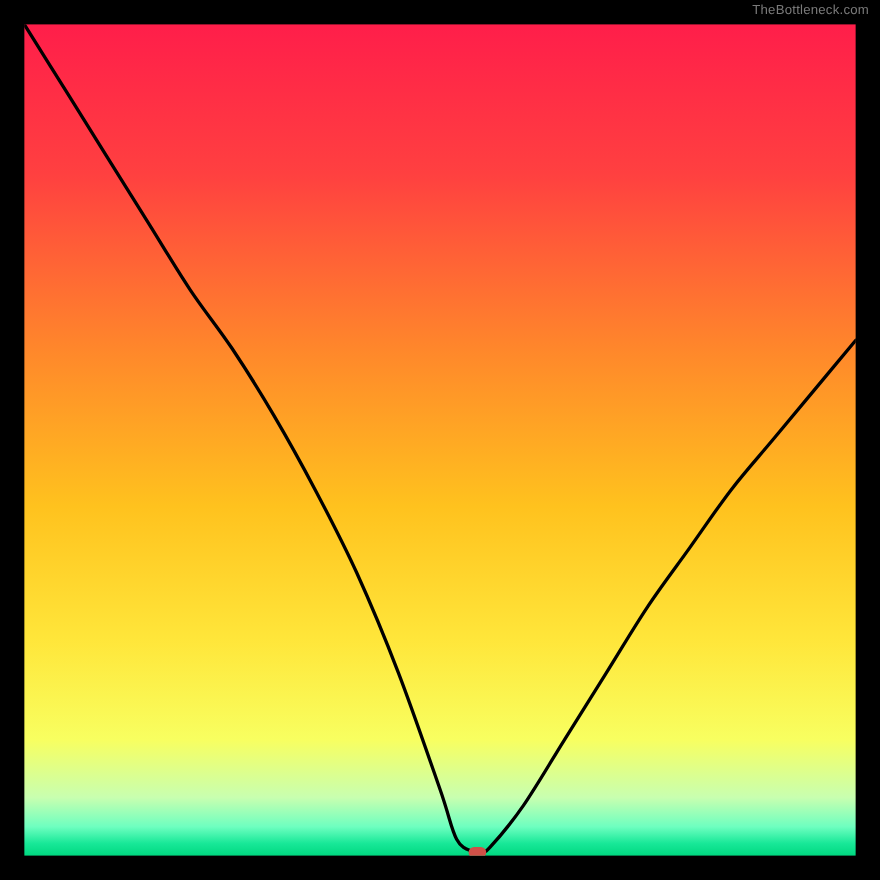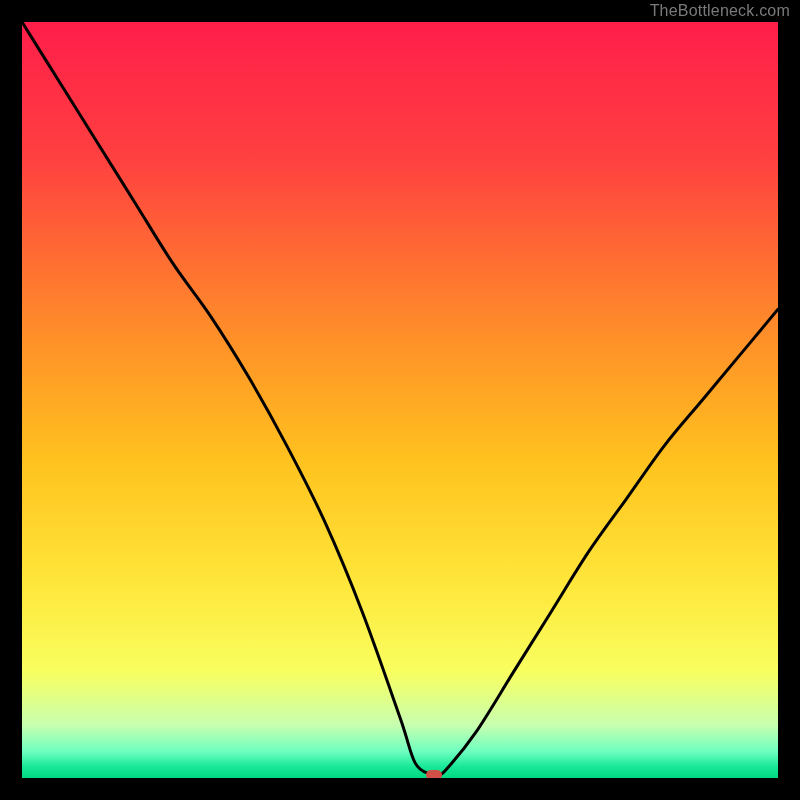--- a/index.html
+++ b/index.html
@@ -24,21 +24,21 @@
     left: 0;
     top: 0;
     width: 756px;
     height: 756px;
   }
   .attribution {
     position: absolute;
     top: 2px;
     right: 10px;
     color: #7a7a7a;
-    font-size: 16px;
+    font-size: 12px;
     font-weight: 500;
     letter-spacing: 0.2px;
   }
 </style>
 </head>
 <body>
 
 <div class="attribution">TheBottleneck.com</div>
 
 <div class="frame">

